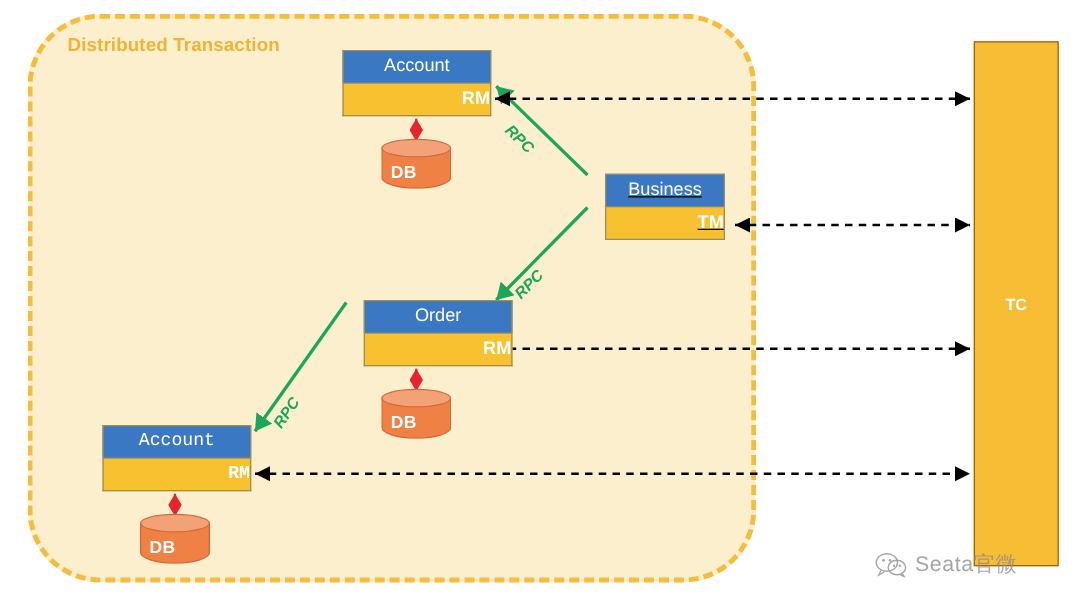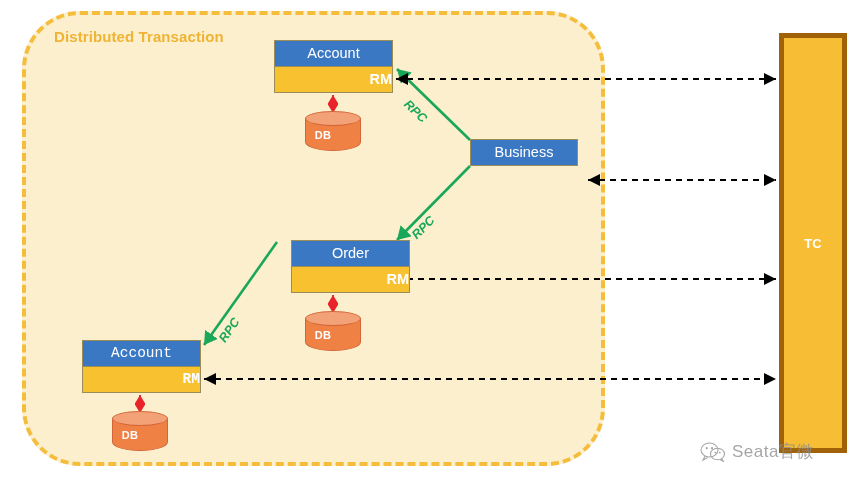--- a/index.html
+++ b/index.html
@@ -72,21 +72,21 @@
   }
 
   
   .tc-box {
     position: absolute;
     left: 779px;
     top: 33px;
     width: 68px;
     height: 420px;
     background: #f7bd34;
-    border: 5px solid #a16207;
+    border: 1px solid #a16207;
     box-sizing: border-box;
     color: #ffffff;
     font-size: 13px;
     font-weight: bold;
     display: flex;
     align-items: center;
     justify-content: center;
   }
 
   
@@ -119,21 +119,21 @@
     border-radius: 50%;
     box-sizing: border-box;
   }
   .db-label {
     position: absolute;
     left: 0;
     top: 18px;
     width: 36px;
     text-align: center;
     color: #ffffff;
-    font-size: 11px;
+    font-size: 14px;
     font-weight: bold;
     letter-spacing: 0.2px;
   }
 
   
   #wires {
     position: absolute;
     left: 0;
     top: 0;
     width: 865px;
@@ -225,22 +225,23 @@
   <div class="svc" style="left:274px; top:40px; width:119px;">
     <div class="svc-head">Account</div>
     <div class="svc-body">RM</div>
   </div>
   <div class="db" style="left:305px; top:111px;">
     <div class="db-body"></div>
     <div class="db-top"></div>
     <div class="db-label">DB</div>
   </div>
 
-  <div class="svc" style="left:470px; top:139px; width:108px;">
+  <div class="svc" style="left:484px; top:139px; width:96px;text-decoration:underline;">
     <div class="svc-head">Business</div>
+    <div class="svc-body">TM</div>
   </div>
 
   <div class="svc" style="left:275px; top:240px; width:119px;margin-left:16px;">
     <div class="svc-head">Order</div>
     <div class="svc-body">RM</div>
   </div>
   <div class="db" style="left:305px; top:311px;">
     <div class="db-body"></div>
     <div class="db-top"></div>
     <div class="db-label">DB</div>

